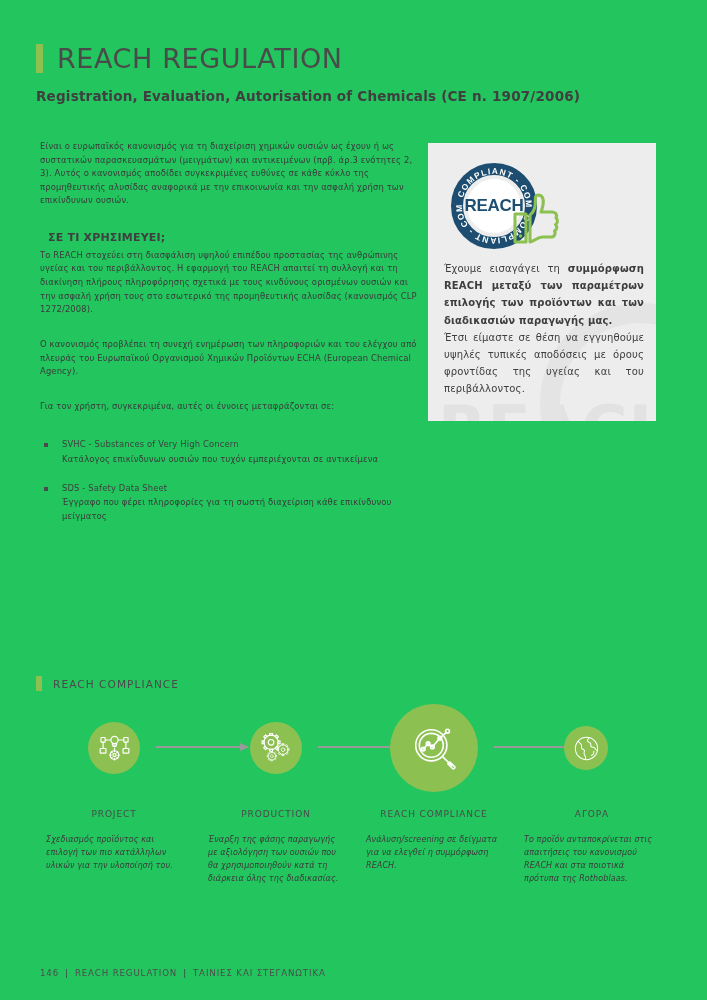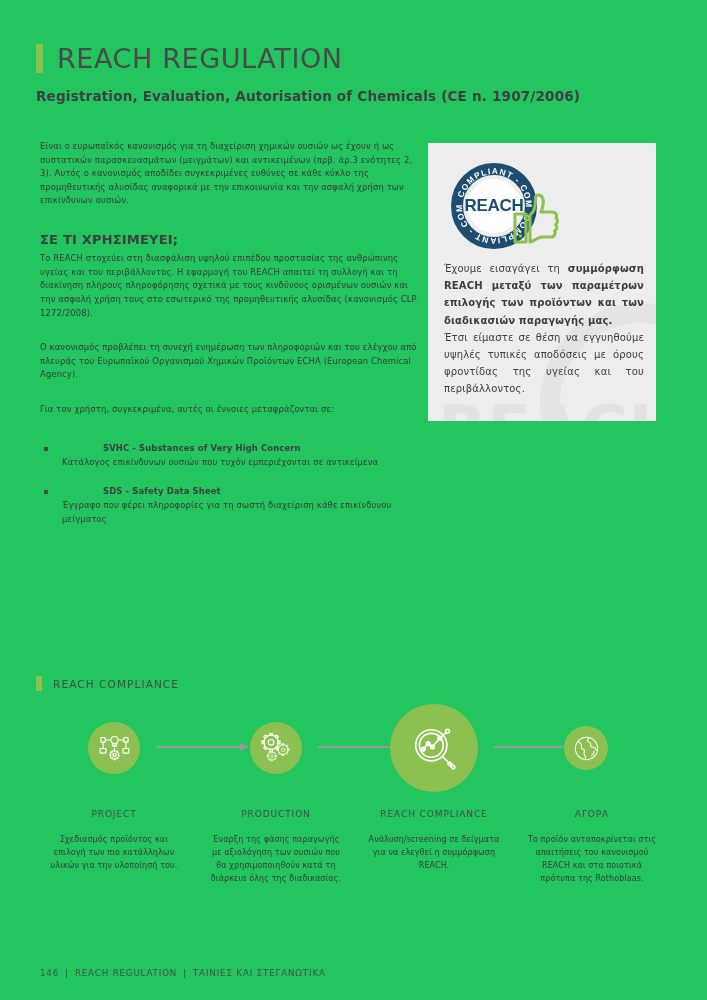--- a/index.html
+++ b/index.html
@@ -67,22 +67,22 @@
     line-height: 1.62;
     color: #3a3a3a;
     letter-spacing: 0.15px;
   }
   .left-col p {
     margin: 0 0 12px 0;
   }
   .section-label {
     font-weight: 700;
     color: #3f3f3f;
-    margin: 0 0 2px 0;
-    font-size: 13px;
+    margin: 0 0 2px 8px;
+    font-size: 11px;
     letter-spacing: 0.2px;
   }
   .gap-sm { height: 9px; }
   .gap-md { height: 13px; }
 
   .bullet-list {
     margin: 0;
     padding: 0;
     list-style: none;
   }
@@ -93,25 +93,24 @@
   }
   .bullet-marker {
     position: absolute;
     left: 4px;
     top: 5px;
     width: 4px;
     height: 4px;
     background: #4a4a4a;
   }
   .bullet-title {
-    font-weight: 700;
+    font-weight: 400;
     color: #3f3f3f;
     display: block;
     margin-bottom: 1px;
-    margin-left: 41px;
   }
   .bullet-desc {
     display: block;
     color: #3a3a3a;
   }
 
   
   .right-panel {
     position: absolute;
     left: 428px;
@@ -221,26 +220,26 @@
   .col-label {
     position: absolute;
     text-align: center;
     font-size: 9px;
     letter-spacing: 0.9px;
     color: #4a4a4a;
     top: 105px;
   }
   .col-desc {
     position: absolute;
-    text-align: center;
     font-size: 8px;
     line-height: 1.62;
     color: #3b3b3b;
     top: 130px;
     letter-spacing: 0.1px;
+    font-style: italic;
   }
 
   
   .footer {
     position: absolute;
     left: 40px;
     bottom: 22px;
     font-size: 8.6px;
     letter-spacing: 0.9px;
     color: #4c4c4c;

